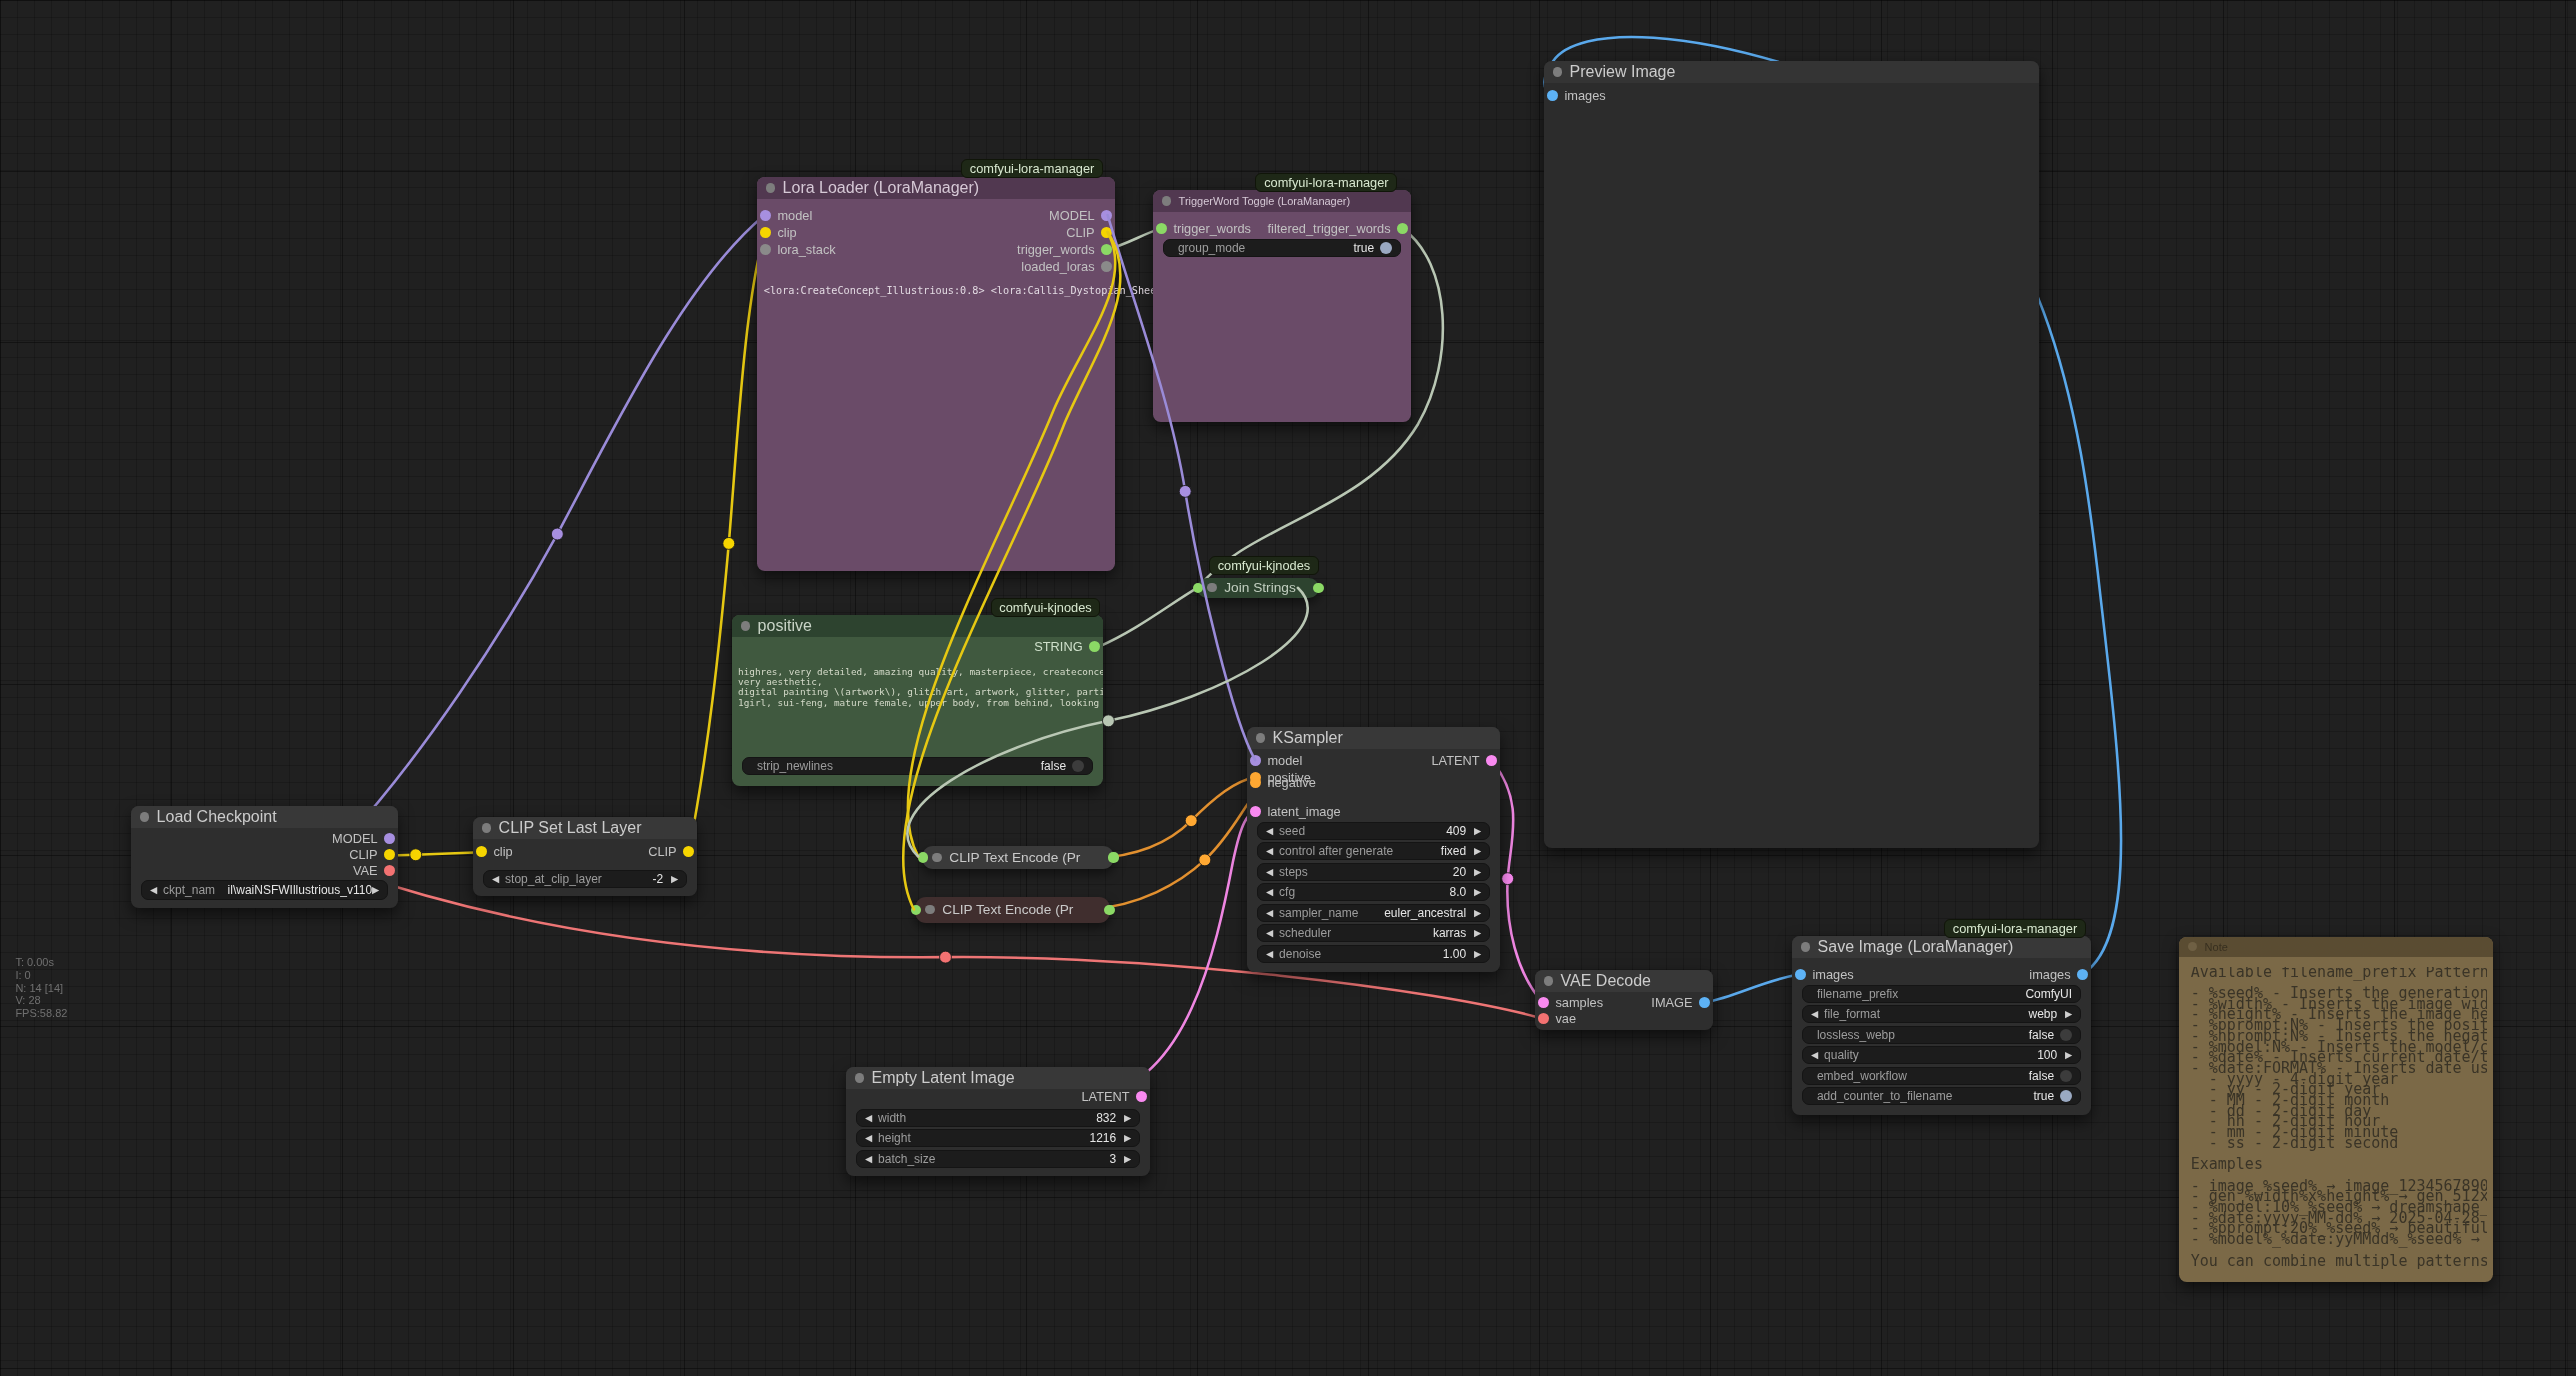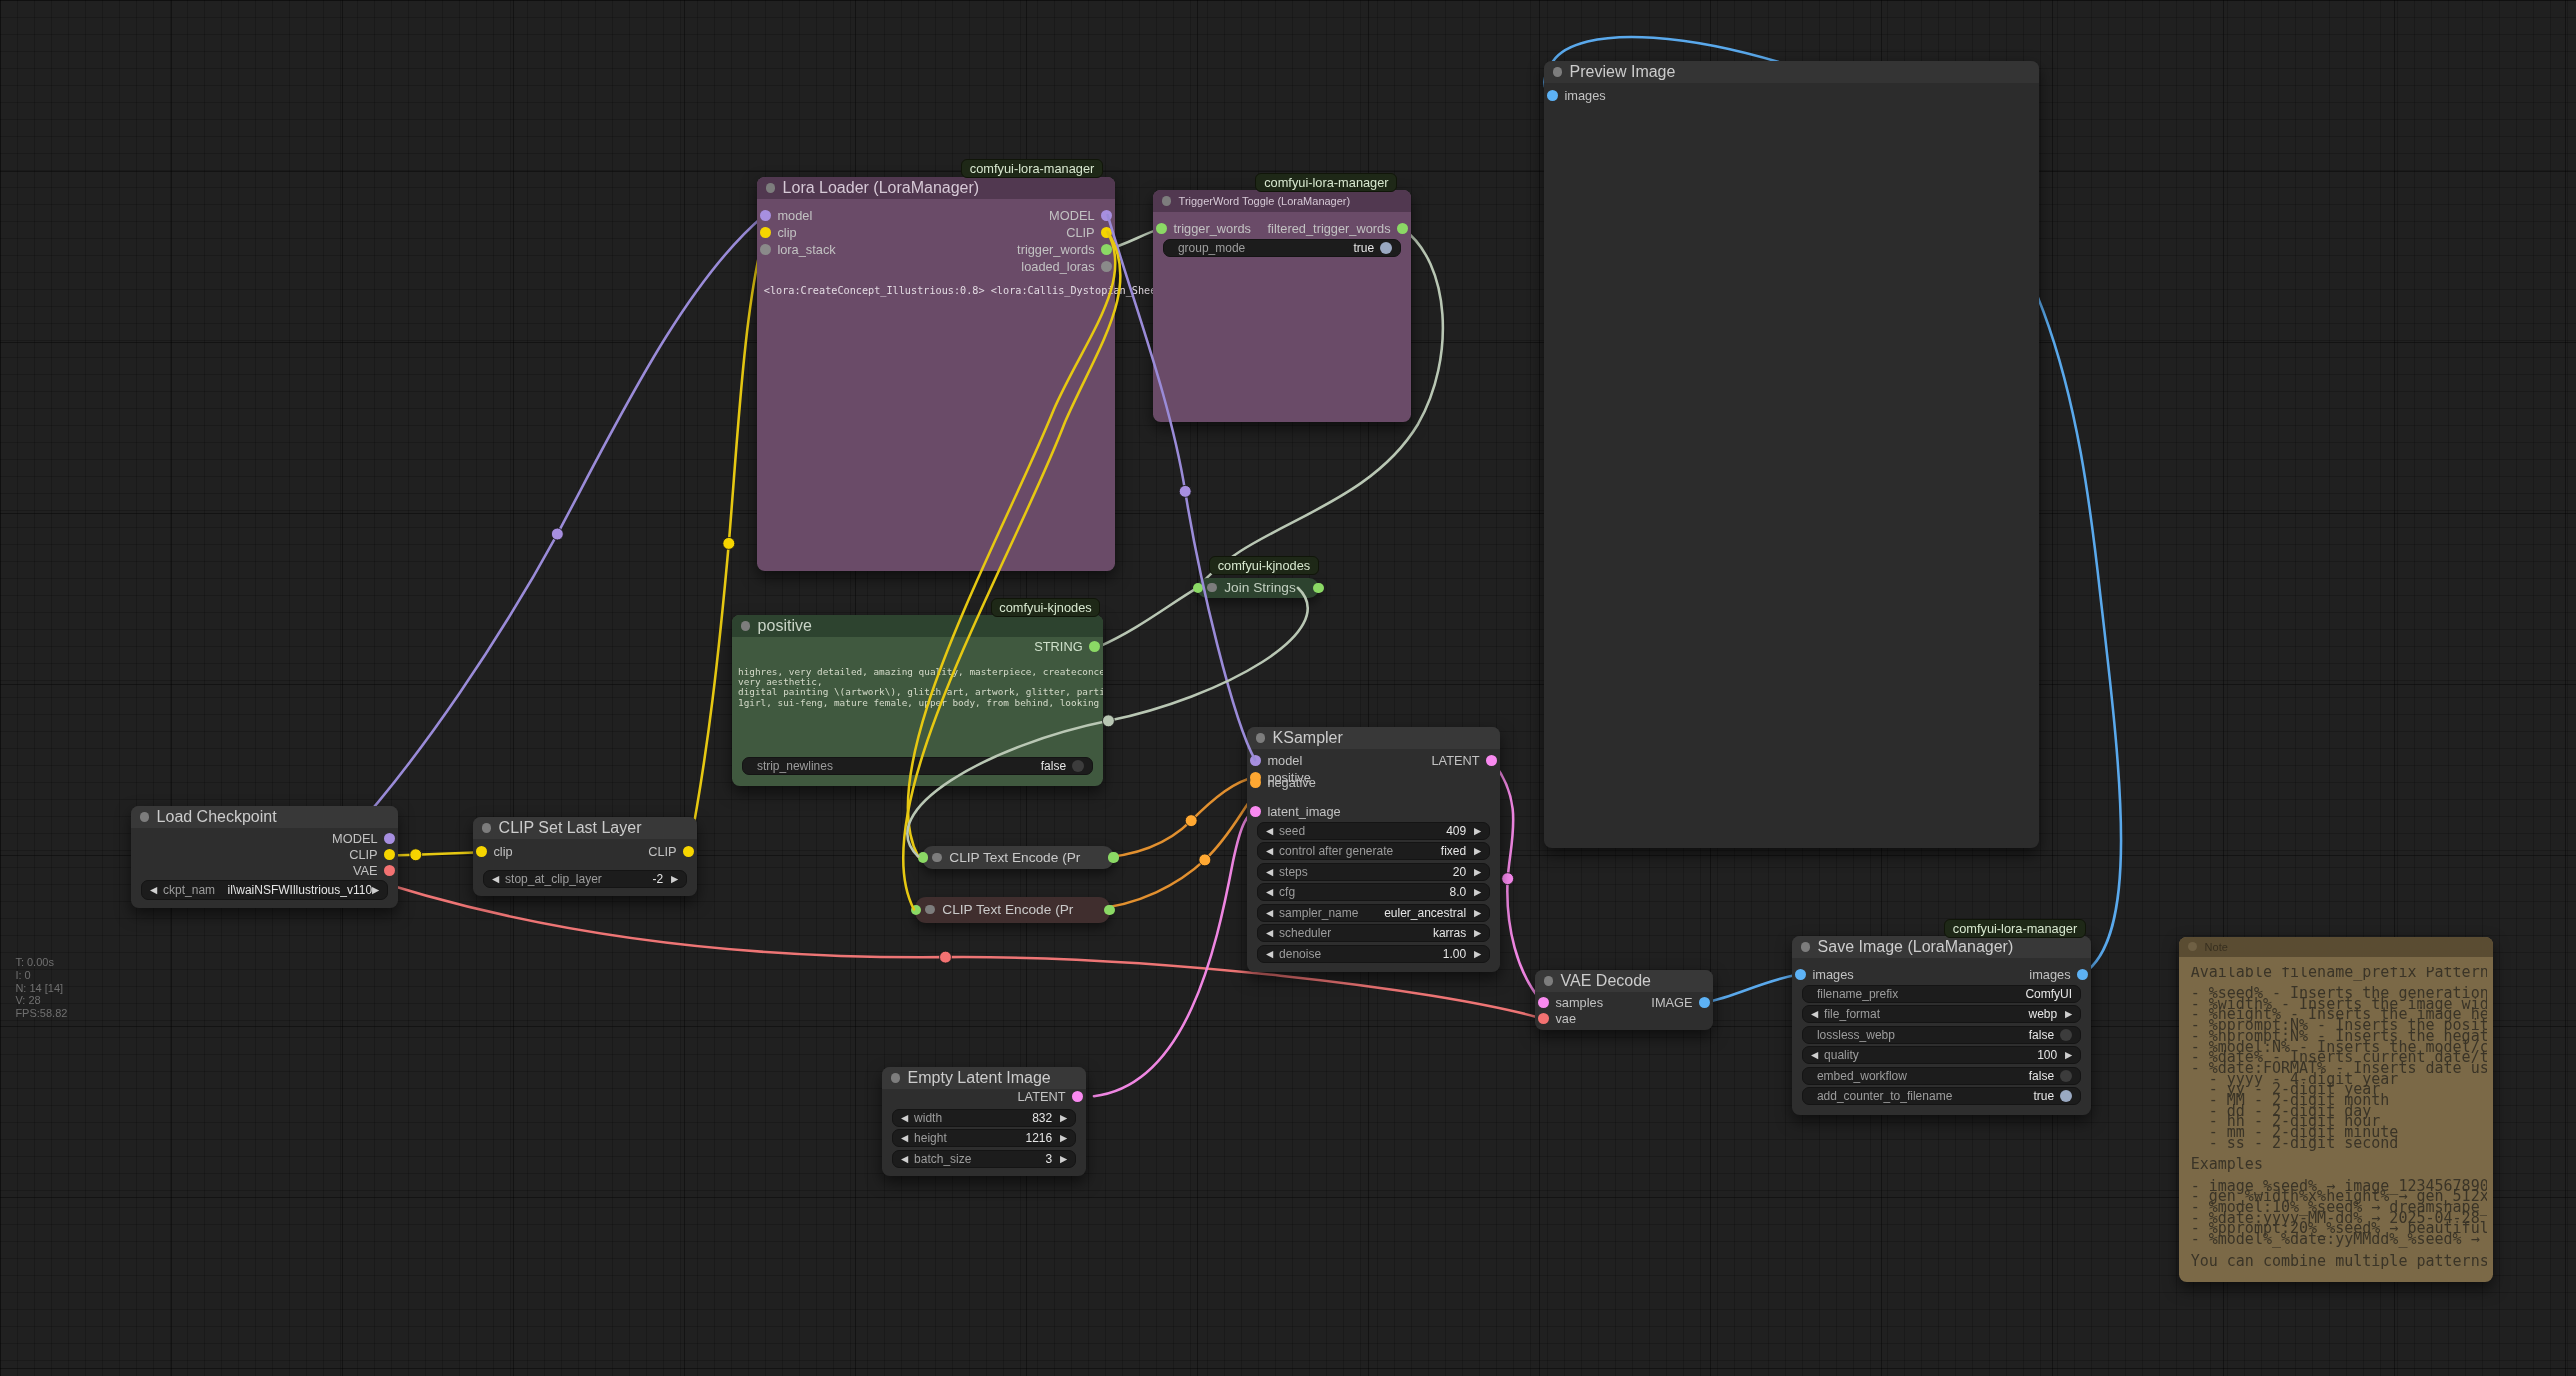--- a/index.html
+++ b/index.html
@@ -297,21 +297,21 @@
         <span class="arr" style="margin-left:7.7px">▶</span>
       </div>
     <div class="widget" style="top:218px">
         <span class="arr">◀</span>
         <span class="w-label">denoise</span>
         <span class="w-value">1.00</span>
         <span class="arr" style="margin-left:7.7px">▶</span>
       </div>
   </div>
 
-  <div class="node" style="left:846px;top:1067px;width:204px;height:109px;margin-left:36px;">
+  <div class="node" style="left:846px;top:1067px;width:304px;height:109px;">
     <div class="titlebar">
         <span class="cdot"></span>
         <span>Empty Latent Image</span>
       </div>
     <div class="slot out" style="top:22px">
         <span class="sdot d-pink"></span>
         <span>LATENT</span>
       </div>
     <div class="widget" style="top:42px">
         <span class="arr">◀</span>

